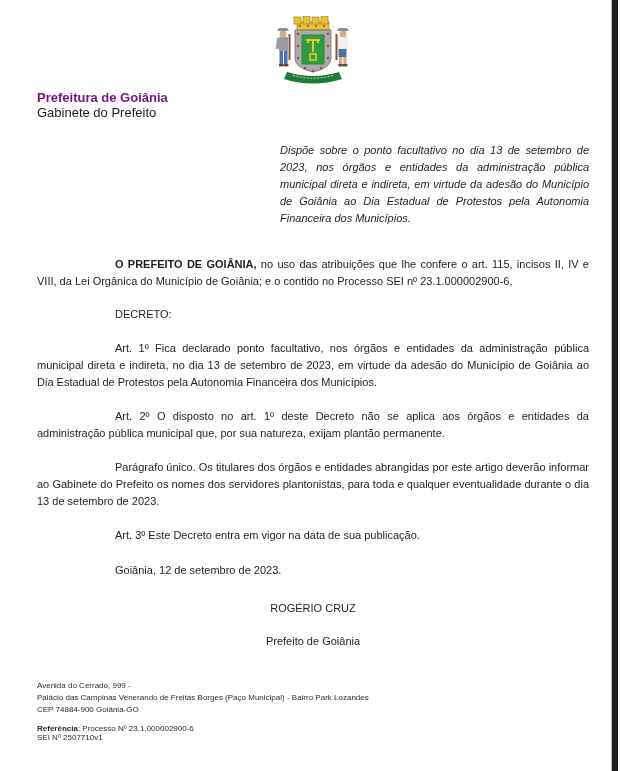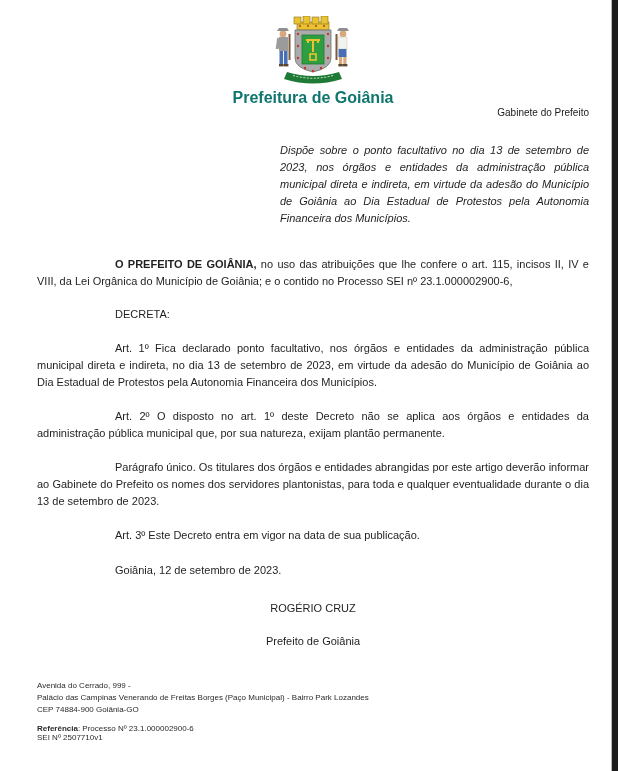--- a/index.html
+++ b/index.html
@@ -18,25 +18,25 @@
   .page{
     position:absolute;top:0;left:0;width:620px;height:771px;
   }
   .doc{
     padding:16px 31px 0 37px;
   }
   
   .crest-wrap{text-align:center;margin:0 0 2px 0;}
   .crest-wrap svg{display:inline-block;}
   .org-name{
-    text-align:center;font-weight:bold;font-size:16px;line-height:15px;margin:2px 0 0 0;
-    color:#0f766e;
+    font-weight:bold;font-size:13px;line-height:15px;margin:2px 0 0 0;
+    color:#701a75;
   }
   .org-unit{
-    text-align:right;font-size:10px;line-height:14px;margin:1px 0 0 0;color:#1a1a1a;
+    text-align:left;font-size:13px;line-height:14px;margin:1px 0 0 0;color:#1a1a1a;
   }
   
   .doc-title{
     text-align:center;font-size:11px;line-height:16px;margin-top:46px;color:#1f1f1f;
     letter-spacing:.1px;
   }
   
   .para{
     font-size:11px;line-height:17px;color:#1f1f1f;
     text-align:justify;margin:0;
@@ -137,21 +137,21 @@
       </svg>
     </div>
     <div class="org-name">Prefeitura de Goiânia</div>
     <div class="org-unit">Gabinete do Prefeito</div>
 
 
     <p class="para summary">Dispõe sobre o ponto facultativo no dia 13 de setembro de 2023, nos órgãos e entidades da administração pública municipal direta e indireta, em virtude da adesão do Município de Goiânia ao Dia Estadual de Protestos pela Autonomia Financeira dos Municípios.</p>
 
     <p class="para preamble"><b>O PREFEITO DE GOIÂNIA,</b><span> no uso das atribuições que lhe confere o art. 115, incisos II, IV e VIII, da Lei Orgânica do Município de Goiânia; e o contido no Processo SEI nº 23.1.000002900-6,</span></p>
 
-    <p class="para decreta">DECRETA:</p>
+    <p class="para decreta">DECRETO:</p>
 
     <p class="para article">Art. 1º Fica declarado ponto facultativo, nos órgãos e entidades da administração pública municipal direta e indireta, no dia 13 de setembro de 2023, em virtude da adesão do Município de Goiânia ao Dia Estadual de Protestos pela Autonomia Financeira dos Municípios.</p>
     <p class="para article">Art. 2º O disposto no art. 1º deste Decreto não se aplica aos órgãos e entidades da administração pública municipal que, por sua natureza, exijam plantão permanente.</p>
     <p class="para article">Parágrafo único. Os titulares dos órgãos e entidades abrangidas por este artigo deverão informar ao Gabinete do Prefeito os nomes dos servidores plantonistas, para toda e qualquer eventualidade durante o dia 13 de setembro de 2023.</p>
     <p class="para article">Art. 3º Este Decreto entra em vigor na data de sua publicação.</p>
 
     <p class="para dateline">Goiânia, 12 de setembro de 2023.</p>
 
     <p class="para sig-name">ROGÉRIO CRUZ</p>
     <p class="para sig-role">Prefeito de Goiânia</p>

